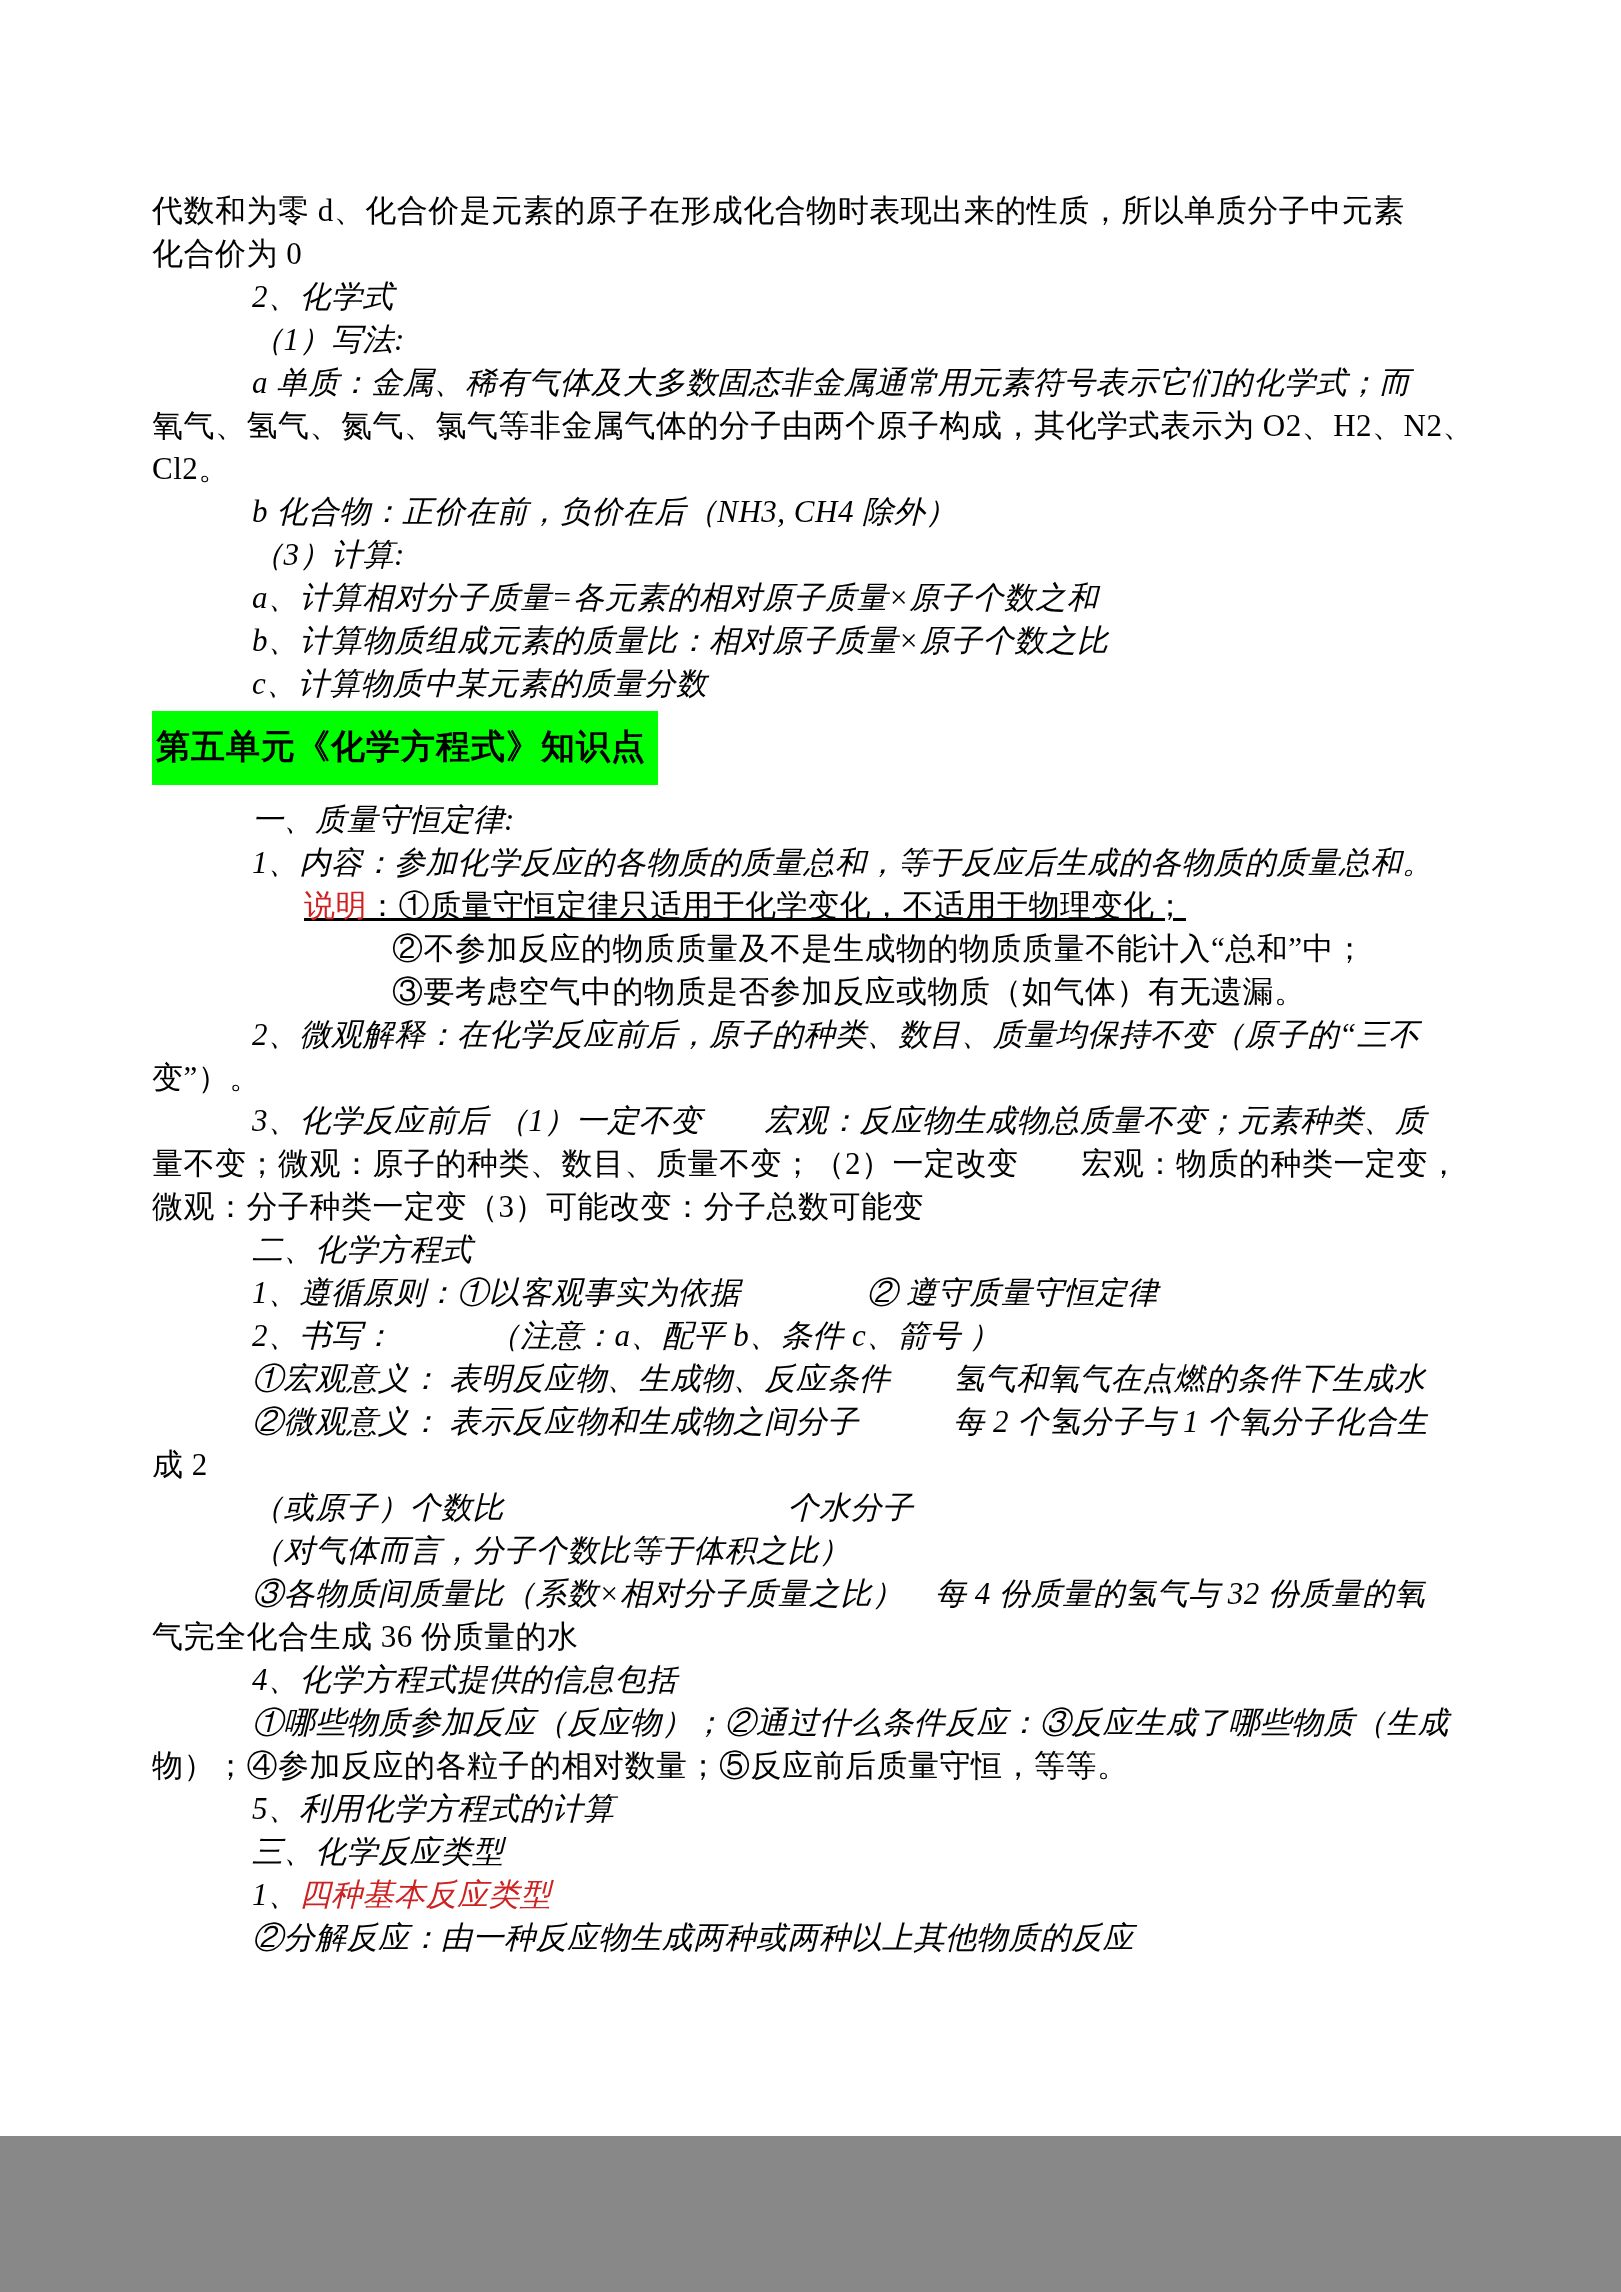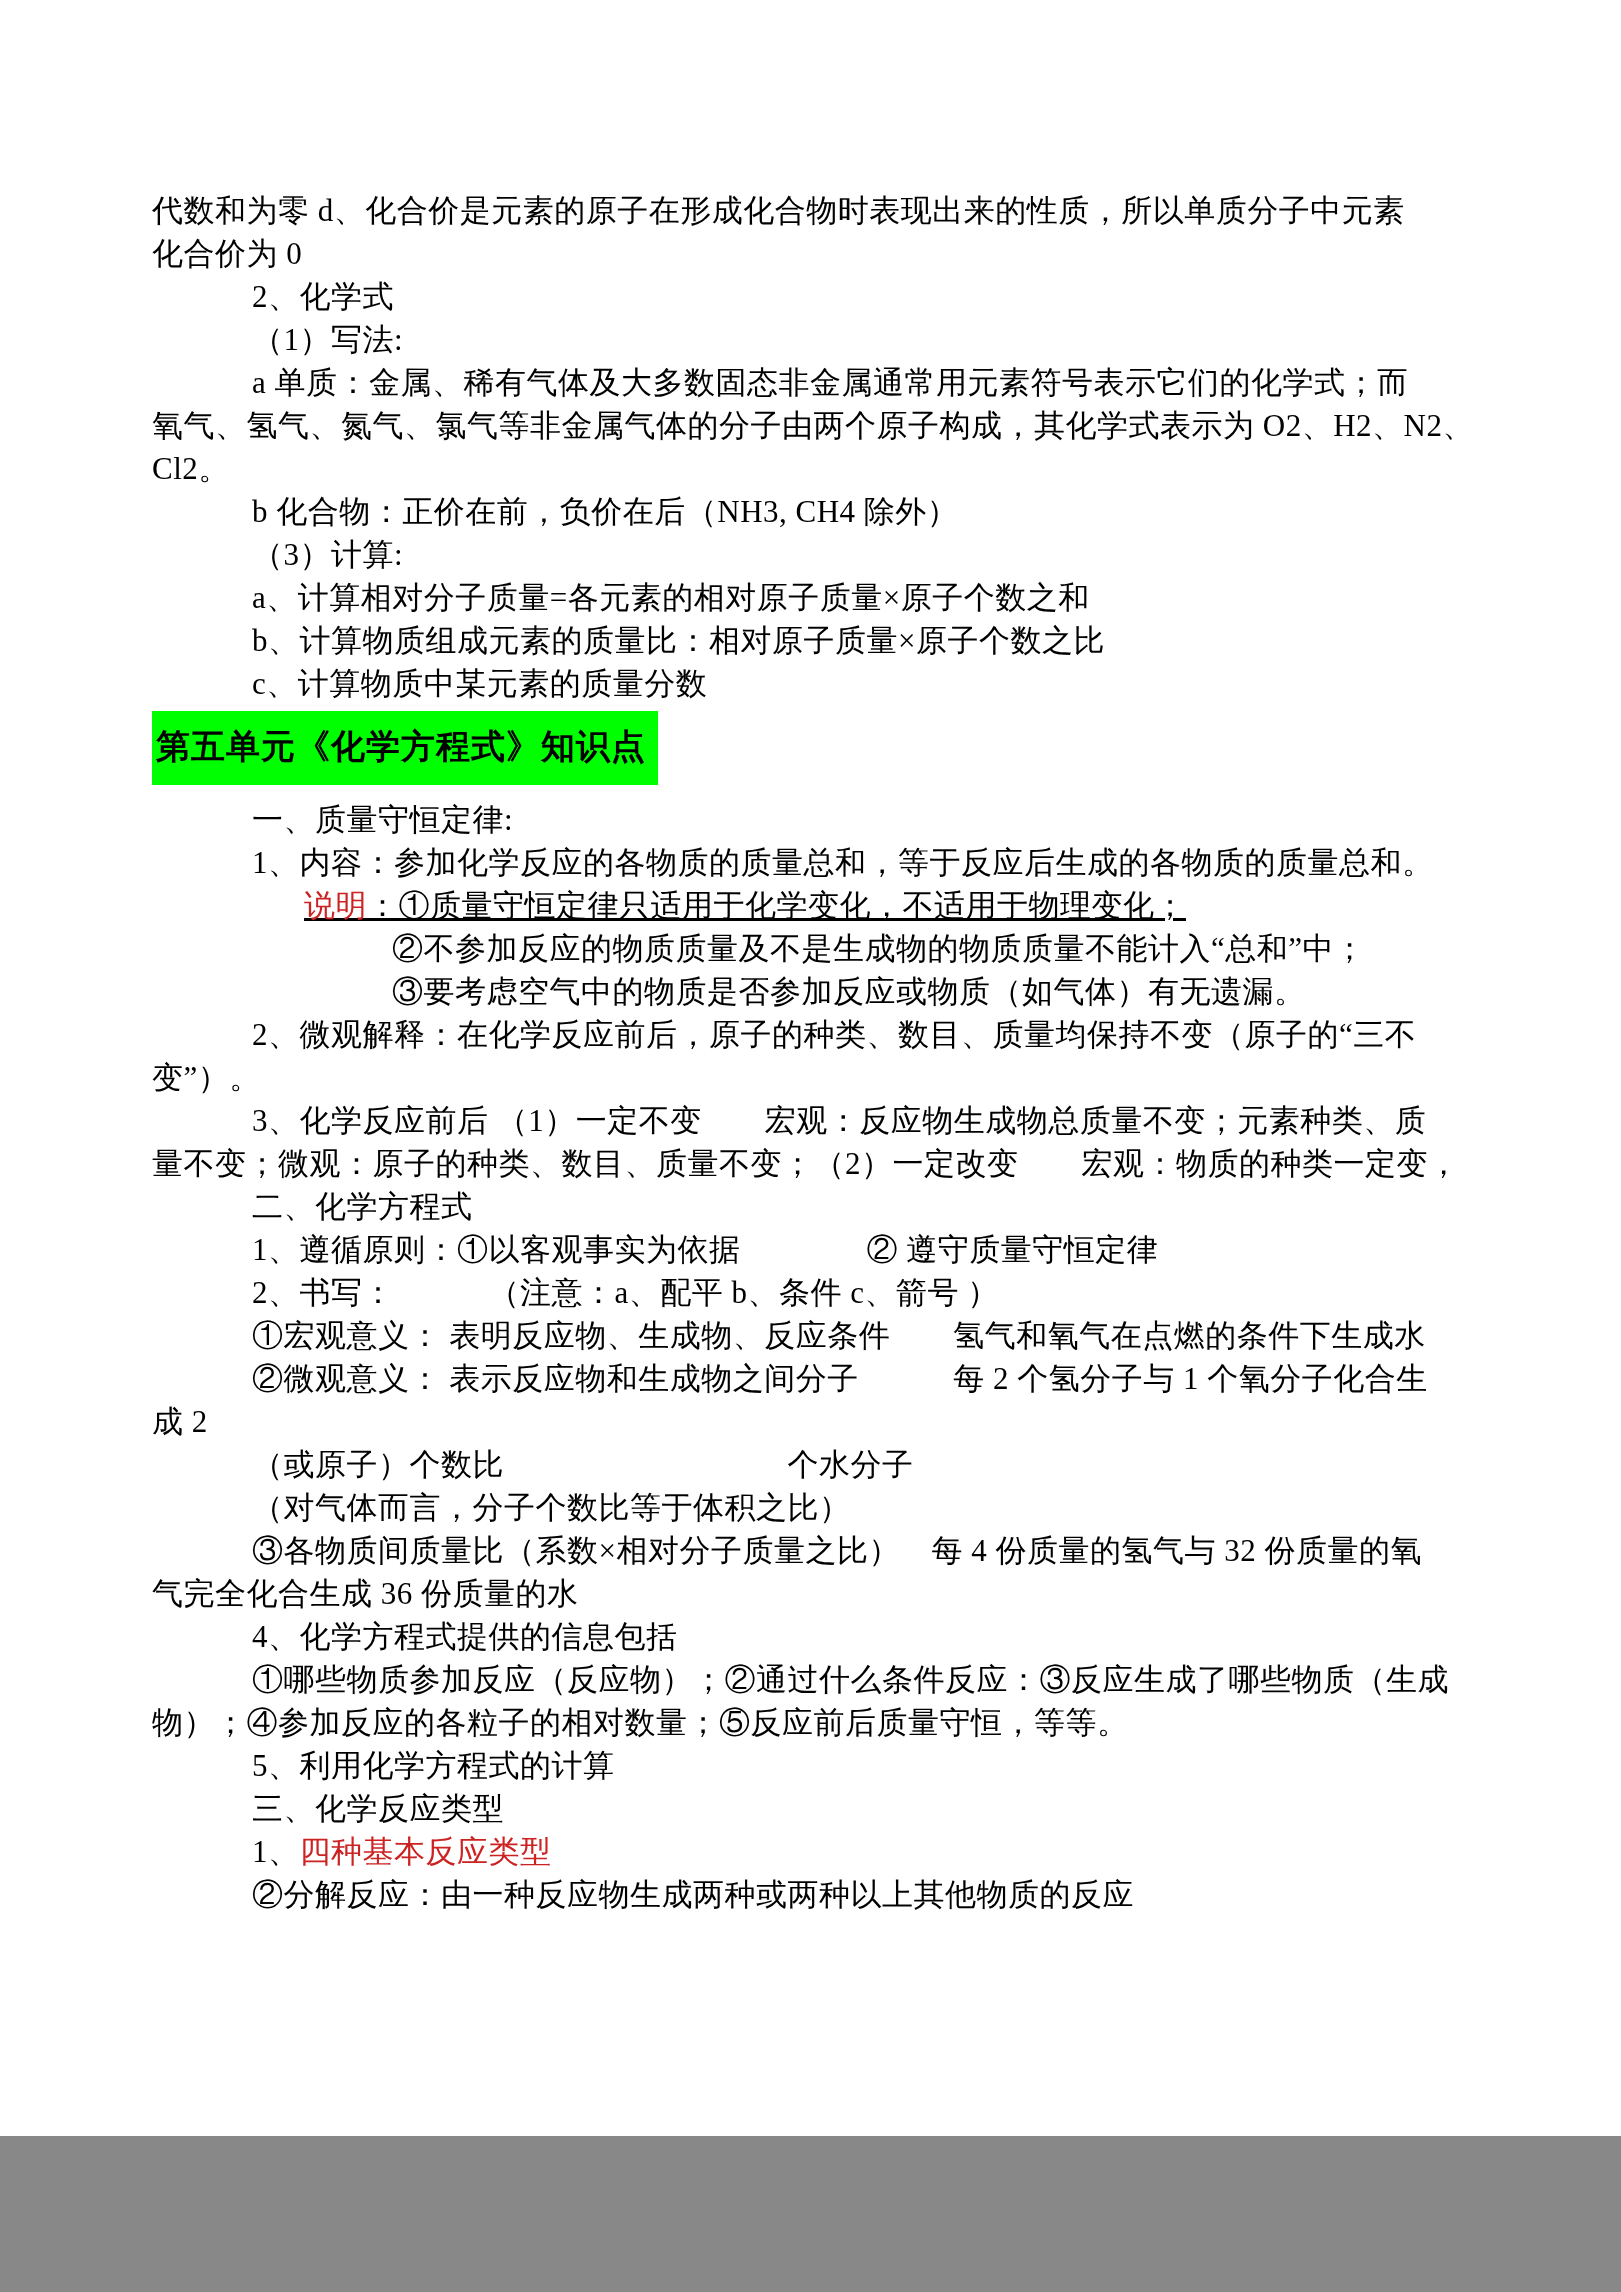--- a/index.html
+++ b/index.html
@@ -17,21 +17,21 @@
     left:152px; top:189px;
     width:1323px;
   }
   .line {
     font-size:31px;
     line-height:43px;
     white-space:pre;
     letter-spacing:0.5px;
   }
   .ind0 { padding-left:0; }
-  .ind1 { padding-left:100px; }
+  .ind1 { padding-left:100px;font-style:italic; }
   .ind2 { padding-left:152px;text-decoration:underline; }
   .ind3 { padding-left:240px; }
   .red  { color:#cc2222; }
   .heading-wrap { margin:5.9px 0 13.7px 0; }
   .heading {
     display:inline-block;
     background:#00ff00;
     color:#000;
     font-size:34px;
     line-height:61px;
@@ -60,20 +60,21 @@
       <div class="heading-wrap"><span class="heading">第五单元《化学方程式》知识点</span></div>
       <div class="line ind1"><span class="">一、质量守恒定律:</span></div>
       <div class="line ind1"><span class="">1、内容：参加化学反应的各物质的质量总和，等于反应后生成的各物质的质量总和。</span></div>
       <div class="line ind2"><span class="red">说明</span><span class="">：①质量守恒定律只适用于化学变化，不适用于物理变化；</span></div>
       <div class="line ind3"><span class="">②不参加反应的物质质量及不是生成物的物质质量不能计入“总和”中；</span></div>
       <div class="line ind3"><span class="">③要考虑空气中的物质是否参加反应或物质（如气体）有无遗漏。</span></div>
       <div class="line ind1"><span class="">2、微观解释：在化学反应前后，原子的种类、数目、质量均保持不变（原子的“三不</span></div>
       <div class="line ind0"><span class="">变”）。</span></div>
       <div class="line ind1"><span class="">3、化学反应前后 （1）一定不变　　宏观：反应物生成物总质量不变；元素种类、质</span></div>
       <div class="line ind0"><span class="">量不变；微观：原子的种类、数目、质量不变；（2）一定改变　　宏观：物质的种类一定变，</span></div>
+      <div class="line ind0"><span class="">微观：分子种类一定变（3）可能改变：分子总数可能变</span></div>
       <div class="line ind1"><span class="">二、化学方程式</span></div>
       <div class="line ind1"><span class="">1、遵循原则：①以客观事实为依据　　　　② 遵守质量守恒定律</span></div>
       <div class="line ind1"><span class="">2、书写：　　　（注意：a、配平 b、条件 c、箭号 ）</span></div>
       <div class="line ind1"><span class="">①宏观意义： 表明反应物、生成物、反应条件　　氢气和氧气在点燃的条件下生成水</span></div>
       <div class="line ind1"><span class="">②微观意义： 表示反应物和生成物之间分子　　　每 2 个氢分子与 1 个氧分子化合生</span></div>
       <div class="line ind0"><span class="">成 2</span></div>
       <div class="line ind1"><span class="">（或原子）个数比　　　　　　　　　个水分子</span></div>
       <div class="line ind1"><span class="">（对气体而言，分子个数比等于体积之比）</span></div>
       <div class="line ind1"><span class="">③各物质间质量比（系数×相对分子质量之比）　每 4 份质量的氢气与 32 份质量的氧</span></div>
       <div class="line ind0"><span class="">气完全化合生成 36 份质量的水</span></div>

